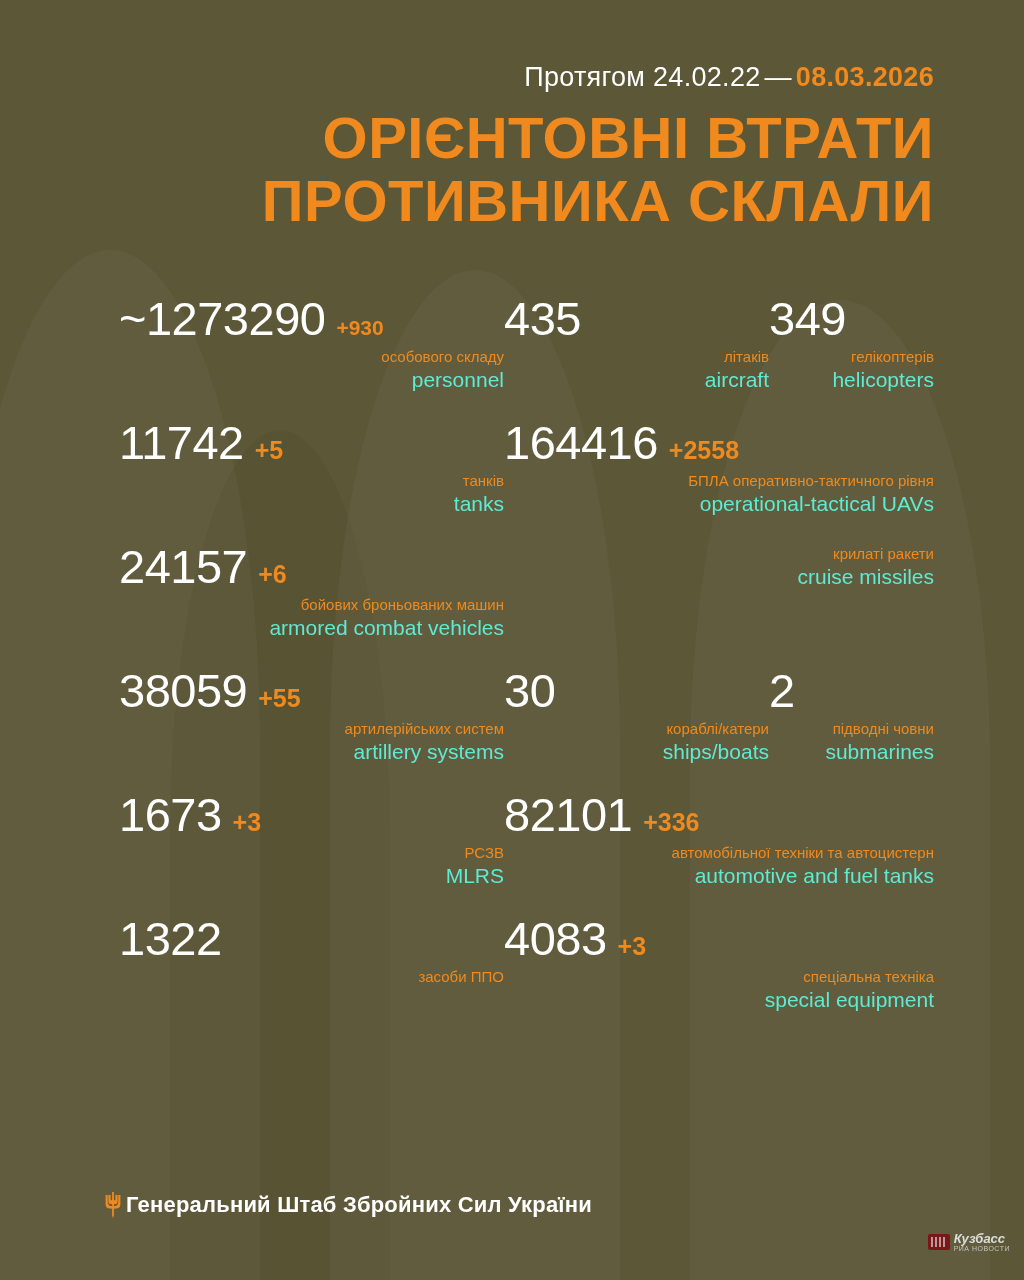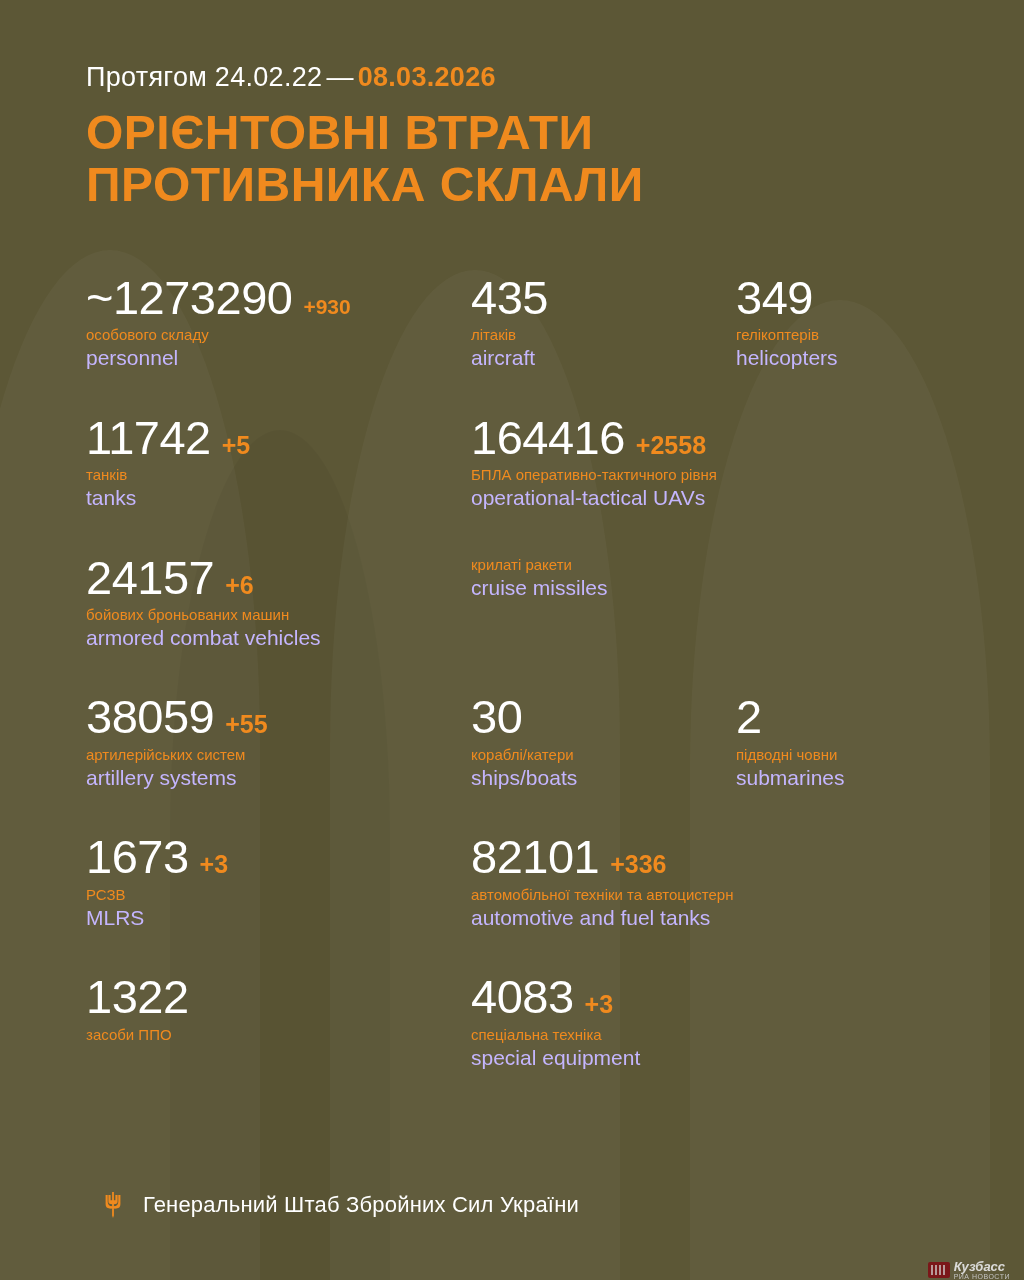--- a/index.html
+++ b/index.html
@@ -53,54 +53,55 @@
     height: 900px;
     background: rgba(0, 0, 0, 0.04);
   }
 
   .page {
     position: relative;
     z-index: 2;
     width: 1024px;
     height: 1280px;
     box-sizing: border-box;
-    padding: 62px 90px 0 86px;
+    padding: 62px 90px 0 119px;
+    text-align: right;
   }
 
   
   .period {
     font-size: 27px;
     letter-spacing: 0.3px;
     color: #ffffff;
     font-weight: 400;
     margin: 0 0 14px 0;
     white-space: nowrap;
   }
   .period .per-start { color: #ffffff; }
   .period .per-dash { color: #ffffff; padding: 0 4px; }
   .period .per-end { color: #f08a1e; font-weight: 700; }
 
   .title {
     color: #f08a1e;
     font-weight: 700;
-    font-size: 48px;
+    font-size: 58px;
     line-height: 1.08;
     letter-spacing: 0.5px;
     text-transform: uppercase;
     margin: 0;
   }
   .title .l2 { display: block; }
 
   
   .stats {
     margin-top: 62px;
     display: grid;
     grid-template-columns: 385px 265px auto;
     grid-auto-rows: min-content;
-    row-gap: 16px;
+    row-gap: 0;
   }
   .cell {
     padding-bottom: 26px;
   }
   .cell.wide { grid-column: span 2; }
 
   .num-row {
     display: flex;
     align-items: baseline;
     gap: 11px;
@@ -125,53 +126,54 @@
     margin-top: 3px;
     font-size: 15px;
     color: #f08a1e;
     font-weight: 400;
     line-height: 1.2;
     white-space: nowrap;
   }
   .label-en {
     margin-top: 1px;
     font-size: 21px;
-    color: #c4b5fd;
+    color: #5eead4;
     font-weight: 400;
     line-height: 1.2;
     white-space: nowrap;
   }
 
   
   .footer {
     position: absolute;
     left: 103px;
     bottom: 62px;
     display: flex;
     align-items: flex-end;
-    gap: 20px;
+    gap: 3px;
     z-index: 3;
+    font-weight: bold;
   }
   .trident {
     width: 20px;
     height: 26px;
     color: #f08a1e;
     display: block;
   }
   .footer-text {
     font-size: 22px;
     color: #ffffff;
     letter-spacing: 0.2px;
     white-space: nowrap;
   }
 
   .watermark {
     position: absolute;
     right: 14px;
-    bottom: 0;
+    bottom: 28px;
     z-index: 3;
     display: flex;
     align-items: center;
     gap: 4px;
     opacity: 0.95;
   }
   .wm-badge {
     width: 22px;
     height: 16px;
     background: #7d1418;

